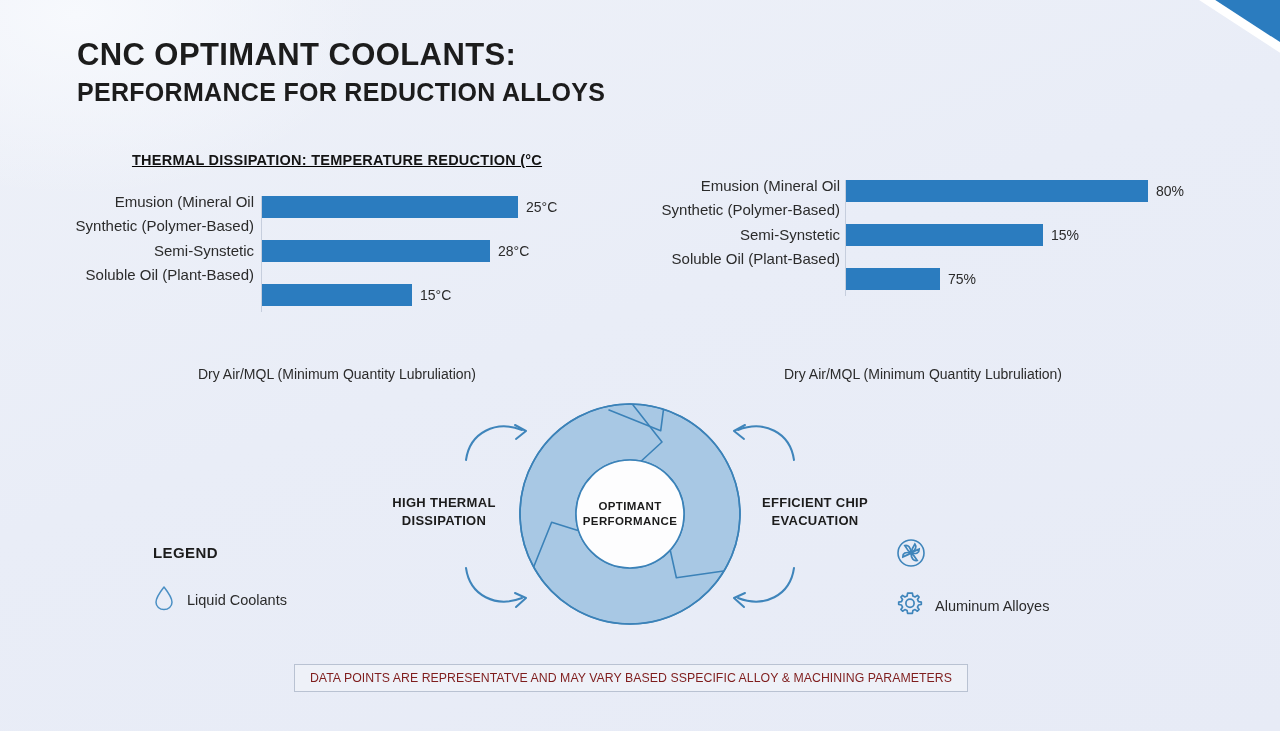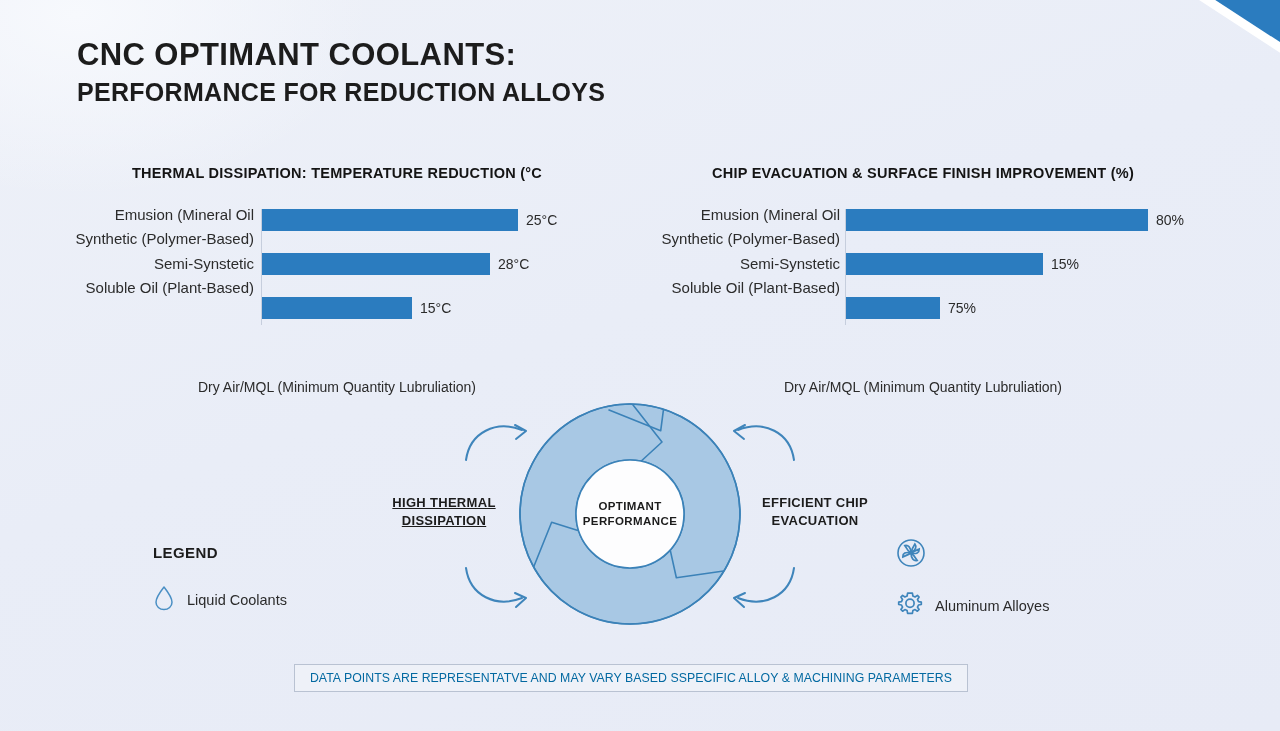--- a/index.html
+++ b/index.html
@@ -64,23 +64,24 @@
     letter-spacing: 0.3px;
     color: #1c1c1c;
     line-height: 1.22;
     margin-top: 4px;
     white-space: nowrap;
   }
 
   
   .chart-panel {
     position: absolute;
-    top: 165px;
+    top: 152px;
     width: 566px;
     height: 210px;
+    text-decoration: underline;
   }
   #chart-left  { left: 54px; }
   #chart-right { left: 640px; }
 
   .chart-title {
     text-align: center;
     font-size: 14.5px;
     font-weight: bold;
     letter-spacing: 0.25px;
     color: #141414;
@@ -164,21 +165,21 @@
   .cycle-side-label {
     position: absolute;
     font-size: 13px;
     font-weight: bold;
     letter-spacing: 0.3px;
     color: #1c1c1c;
     line-height: 1.42;
     text-align: center;
     white-space: nowrap;
   }
-  #label-left  { left: 385px; top: 494px; width: 118px; text-decoration: underline; }
+  #label-left  { left: 385px; top: 494px; width: 118px; }
   #label-right { left: 753px; top: 494px; width: 124px; }
 
   
   #legend {
     position: absolute;
     left: 153px;
     top: 544px;
     width: 230px;
   }
   #legend-title {
@@ -227,21 +228,21 @@
     height: 28px;
     border: 1px solid #b9c2d2;
     background: #eef1f8;
     display: flex;
     align-items: center;
     justify-content: center;
   }
   #disclaimer-text {
     font-size: 12.3px;
     letter-spacing: 0.05px;
-    color: #0369a1;
+    color: #7f1d1d;
     white-space: nowrap;
   }
 </style>
 </head>
 <body>
 
 <div id="stage">
 
   <div class="corner-wedge">
     <div class="tri-white"></div>
@@ -275,21 +276,20 @@
         <div class="bar-row">
           <div class="bar" style="width: 150px; background: rgb(43, 124, 191);"></div>
           <span class="bar-value">15°C</span>
         </div>
       </div>
     </div>
     <div class="chart-caption">Dry Air/MQL (Minimum Quantity Lubruliation)</div>
   </div>
 
   <div class="chart-panel" id="chart-right">
-    <div class="chart-title">CHIP EVACUATION &amp; SURFACE FINISH IMPROVEMENT (%)</div>
     <div class="chart-body">
       <div class="axis-line"></div>
       <div class="cat-labels">
         <div>Emusion (Mineral Oil</div>
         <div>Synthetic (Polymer-Based)</div>
         <div>Semi-Synstetic</div>
         <div>Soluble Oil (Plant-Based)</div>
       </div>
       <div class="bars">
         <div class="bar-row">

